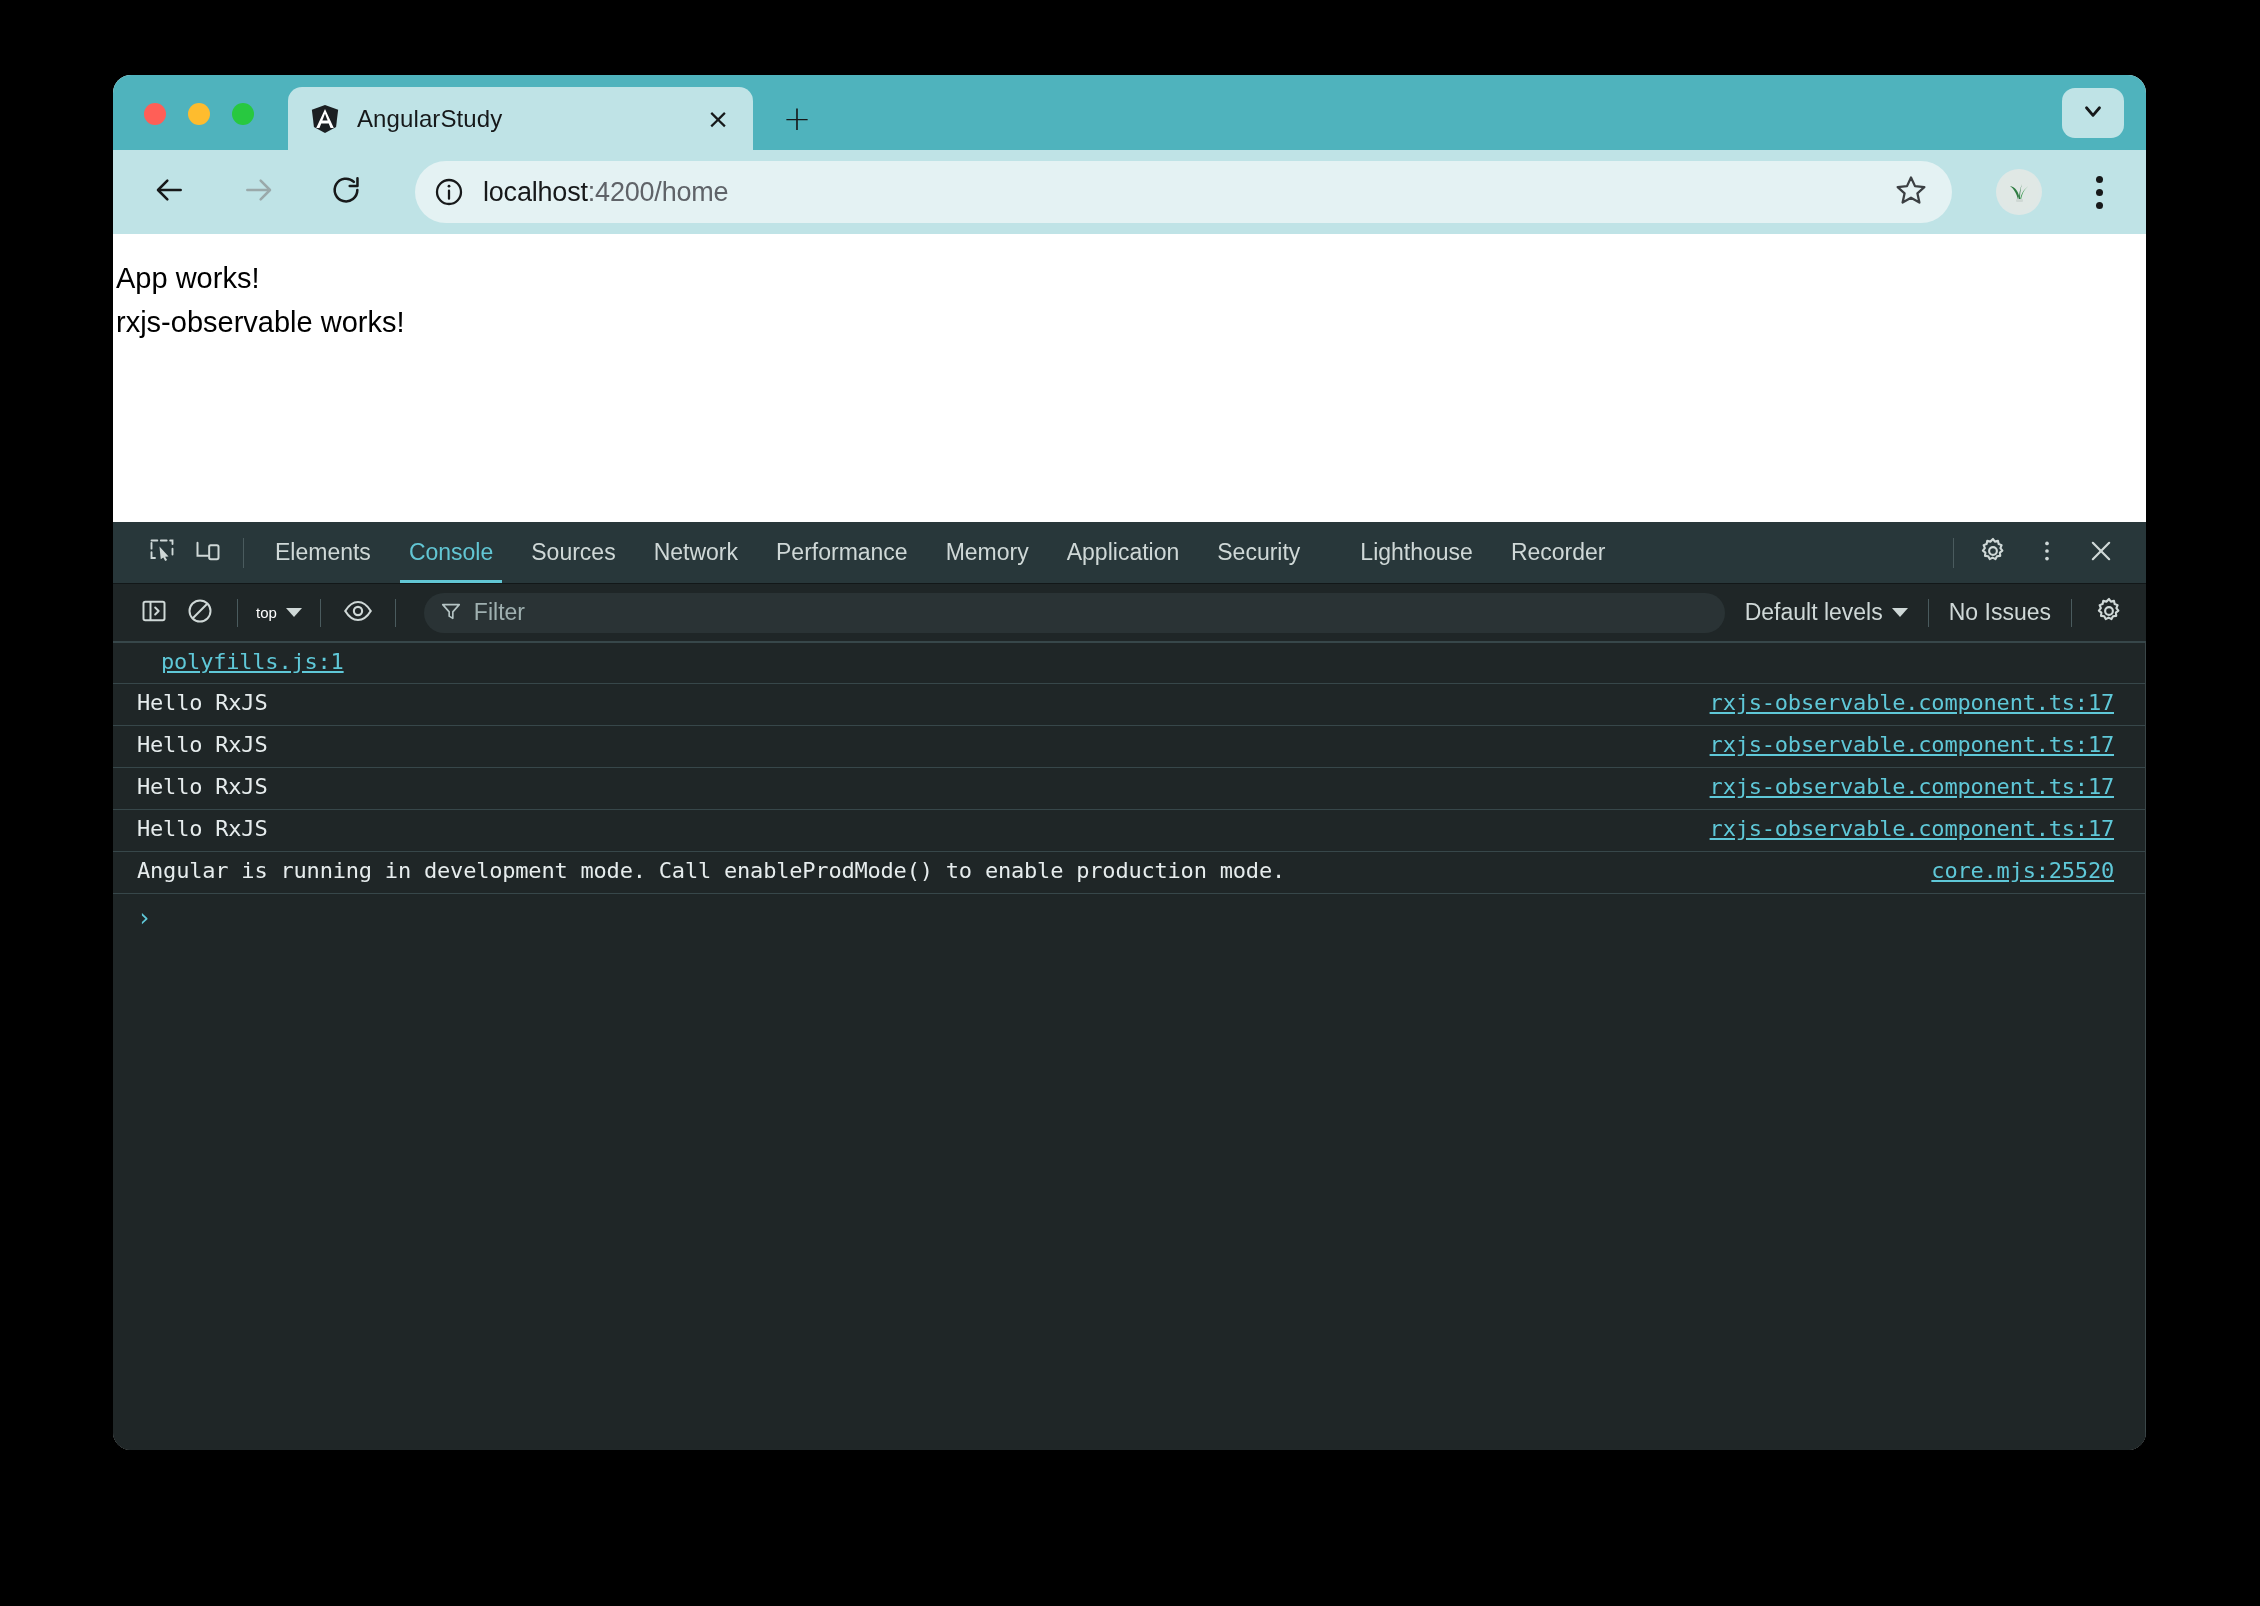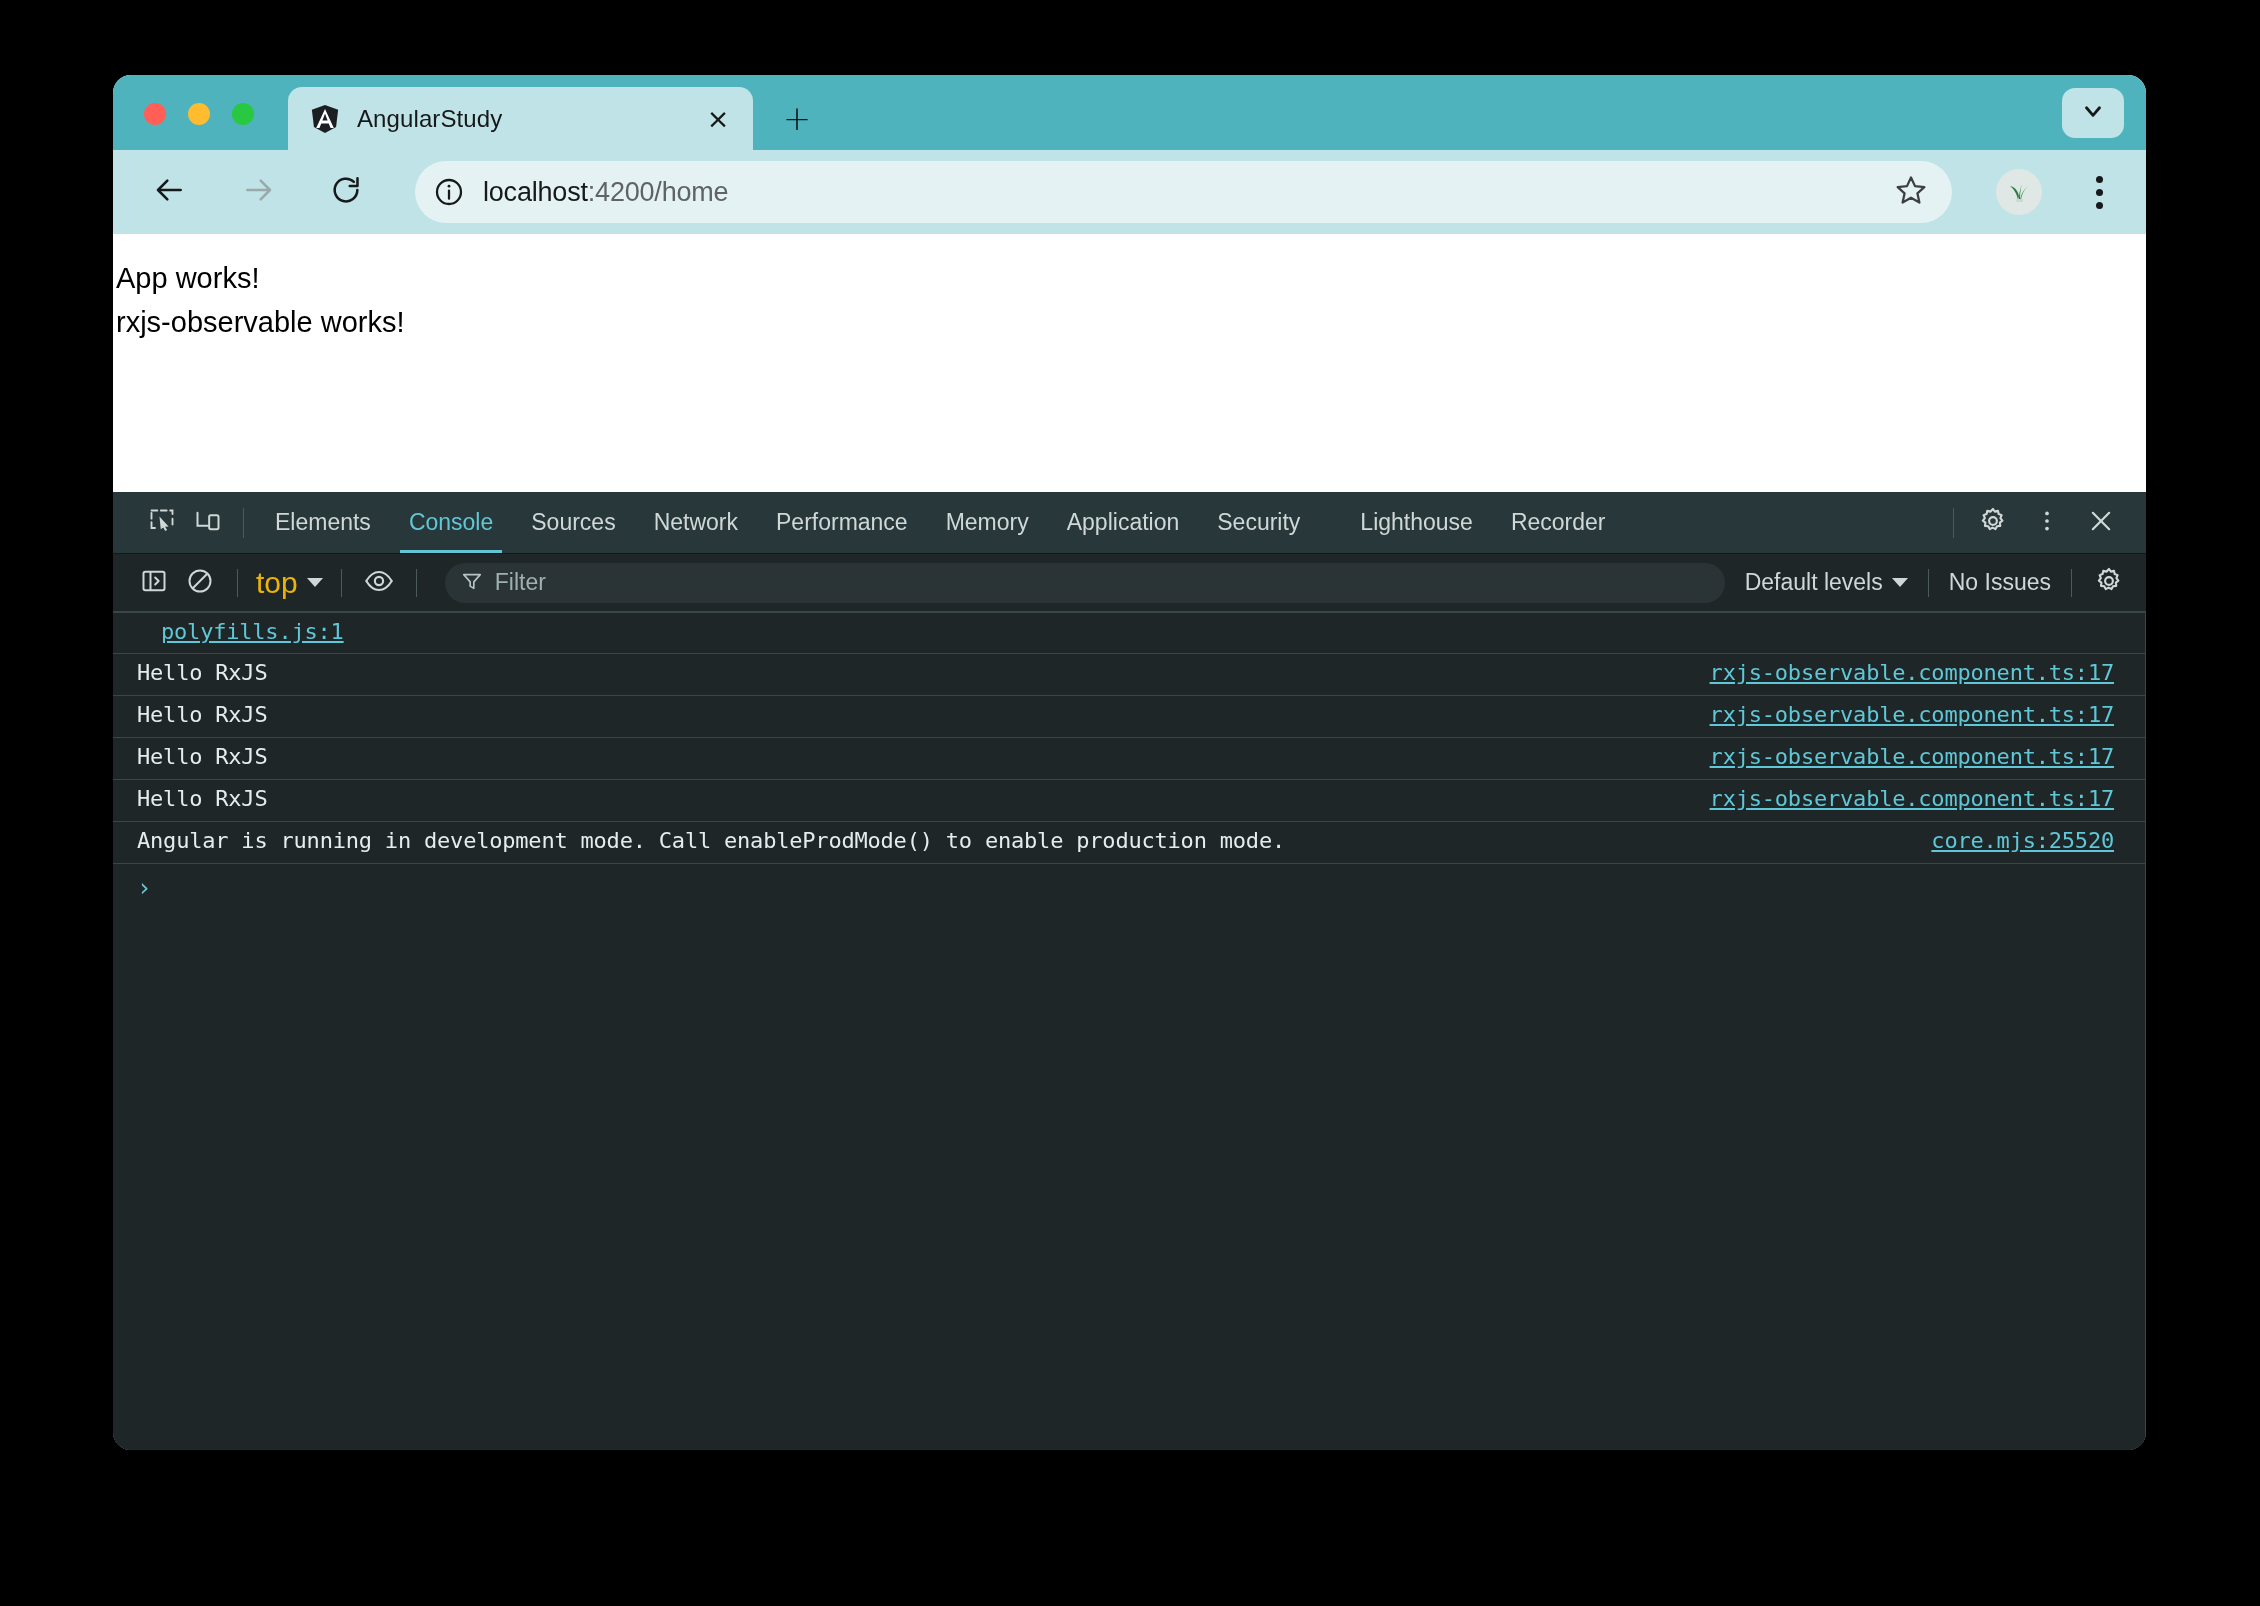--- a/index.html
+++ b/index.html
@@ -135,21 +135,21 @@
     width: 50px; height: 58px; flex: 0 0 auto;
     margin-left: 16px;
     display: flex; flex-direction: column; align-items: center; justify-content: center;
     gap: 6px;
   }
   .kebab i { width: 7px; height: 7px; border-radius: 50%; background: #17191a; display: block; }
   
   .viewport {
     background: #ffffff;
     flex: 0 0 auto;
-    height: 258px;
+    height: 288px;
     padding: 22px 0 0 0;
     overflow: hidden;
   }
   .page-line {
     font-size: 29px;
     color: #000;
     line-height: 1.52;
     padding-left: 3px;
     margin-left: 0;
   }
@@ -209,21 +209,21 @@
     display: flex; align-items: center;
     padding: 0 14px 0 18px;
     border-bottom: 1px solid #37474a;
   }
   .cb-btn {
     width: 46px; height: 46px; flex: 0 0 auto;
     display: flex; align-items: center; justify-content: center;
   }
   .cb-sep { width: 1px; height: 28px; background: #4a5b5e; margin: 0 14px; flex: 0 0 auto; }
   .cb-context {
-    font-size: 30px; color: #eab308;
+    font-size: 15px; color: #ffffff;
     display: flex; align-items: center; gap: 9px;
     padding: 0 4px;
     white-space: nowrap;
   }
   .caret { width: 0; height: 0; border-left: 8px solid transparent; border-right: 8px solid transparent; border-top: 9px solid #cfd8d7; display: block; }
   .filter-box {
     flex: 1 1 auto;
     height: 40px;
     margin: 0 14px;
     background: #2a3335;

